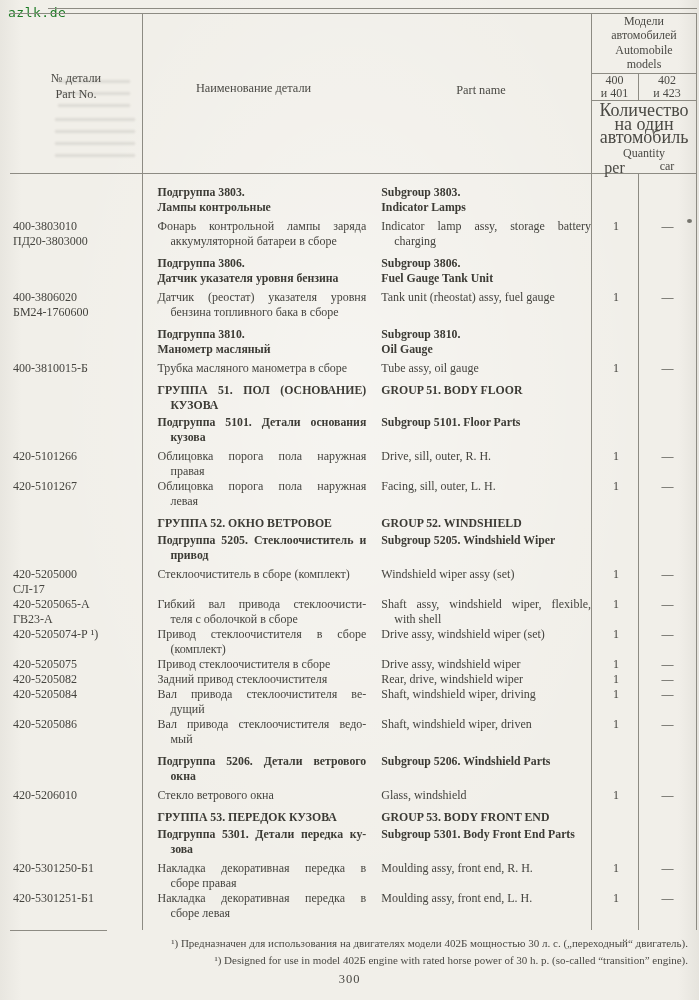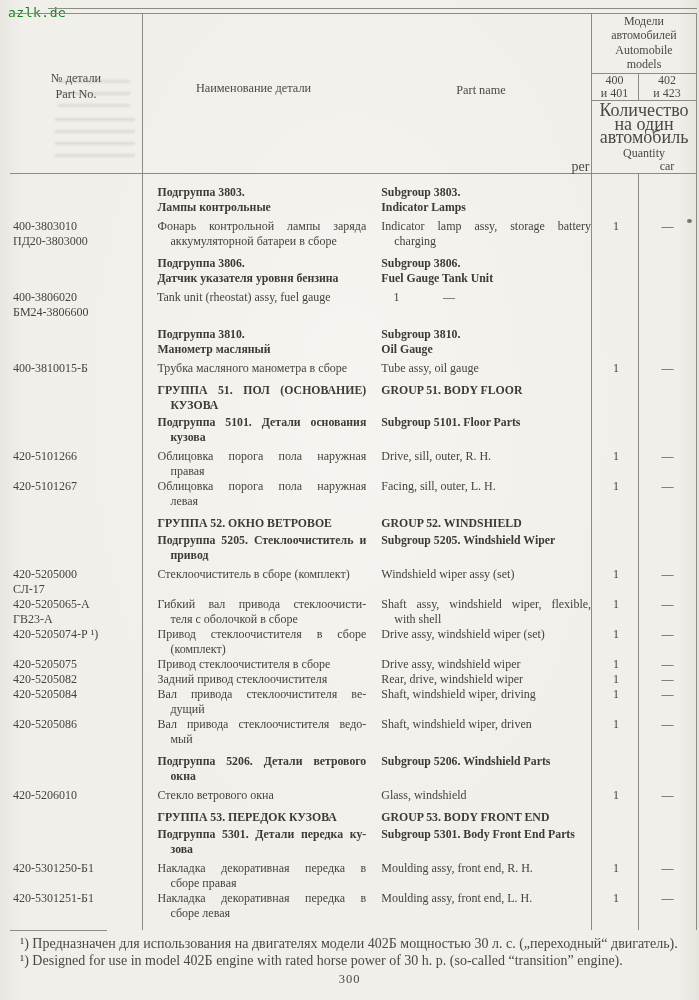--- a/index.html
+++ b/index.html
@@ -26,41 +26,41 @@
   .hcell { position:absolute; text-align:center; white-space:pre-line; color:#4a4944; }
   .h-partno  { left:10px;  width:132px; top:70px;  font-size:12.3px; line-height:16px; }
   .h-nameru  { left:147px; width:213px; top:81px;  font-size:12.3px; }
   .h-nameen  { left:375px; width:212px; top:83px;  font-size:12.3px; }
   .h-models-ru { left:592px; width:104px; top:14px; font-size:12px; line-height:14px; }
   .h-models-en { left:592px; width:104px; top:44px; font-size:12px; line-height:13.5px; }
   .h-mcol-a  { left:591px; width:47px;  top:74px;  font-size:12px; line-height:13px; }
   .h-mcol-b  { left:638px; width:58px;  top:74px;  font-size:12px; line-height:13px; }
   .h-qty-ru  { left:592px; width:104px; top:104px; font-size:18px; line-height:13.5px; }
   .h-qty-en  { left:592px; width:104px; top:147px; font-size:12px;   line-height:13px; }
-  .h-per     { left:557px; width:47px;  top:159px; font-size:14px;text-align:center; }
+  .h-per     { left:591px; width:47px;  top:159px; font-size:16px;text-align:center; }
   .h-car     { left:638px; width:58px;  top:159px; font-size:12px; }
   
   .tbody { position:absolute; left:10px; top:178px; width:686px; }
   .row   { display:flex; align-items:flex-start; }
   .c-pn  { width:132px; padding-left:3px; }
   .c-ru  { width:213px; margin-left:18px;  }
   .c-en  { width:214px; margin-left:15px; }
   .c-q1  { width:47px;  margin-left:2px; text-align:center; font-size:12px; line-height:15px; }
   .c-q2  { width:58px;  text-align:center; font-size:12px; line-height:15px; }
   .ln    { font-size:12px; line-height:15px; white-space:nowrap; }
   .ln.just { white-space:normal; text-align:justify; text-align-last:justify; }
   .ln.ind  { padding-left:13px; }
   .t-group .ln, .t-sub .ln { font-weight:bold; color:#3c3b35; font-size:11.8px; }
   .t-group { margin:7px 0 0 0; }
   .t-sub   { margin:7px 0 4px 0; }
   .t-sub.tight { margin-top:2px; }
   .t-part  { margin:0; }
   
   .footnotes { position:absolute; left:20px; top:935px; width:668px; }
-  .footnote  { font-size:14px; line-height:17px; color:#4a4944; }
+  .footnote  { font-size:11px; line-height:17px; color:#4a4944;text-align:right; }
   .pageno { position:absolute; left:0; top:972px; width:699px; text-align:center;
             font-size:12.5px; letter-spacing:1px; color:#4a4944; }
   
   .ghost { position:absolute; opacity:.5; filter:blur(1.2px);
            background:repeating-linear-gradient(180deg, rgba(152,150,142,.45) 0 3px, rgba(0,0,0,0) 3px 12px); }
   .g1 { left:58px; top:80px;  width:72px; height:30px; }
   .g2 { left:55px; top:118px; width:80px; height:46px; }
   .speck { position:absolute; left:687px; top:219px; width:5px; height:4px;
            border-radius:50%; background:#57564f; opacity:.8; }
 </style>
@@ -145,21 +145,25 @@
         <div class="c-en">
           <div class="ln">Subgroup 3806.</div>
           <div class="ln">Fuel Gauge Tank Unit</div>
         </div>
         <div class="c-q1"></div>
         <div class="c-q2"></div>
       </div>
       <div class="row t-part">
         <div class="c-pn">
           <div class="ln">400-3806020</div>
-          <div class="ln">БМ24-3806600</div>
+          <div class="ln">БМ24-1760600</div>
+        </div>
+        <div class="c-ru">
+          <div class="ln just">Датчик (реостат) указателя уровня</div>
+          <div class="ln ind">бензина топливного бака в сборе</div>
         </div>
         <div class="c-en">
           <div class="ln">Tank unit (rheostat) assy, fuel gauge</div>
         </div>
         <div class="c-q1">1</div>
         <div class="c-q2">—</div>
       </div>
       <div class="row t-sub">
         <div class="c-pn"></div>
         <div class="c-ru">

